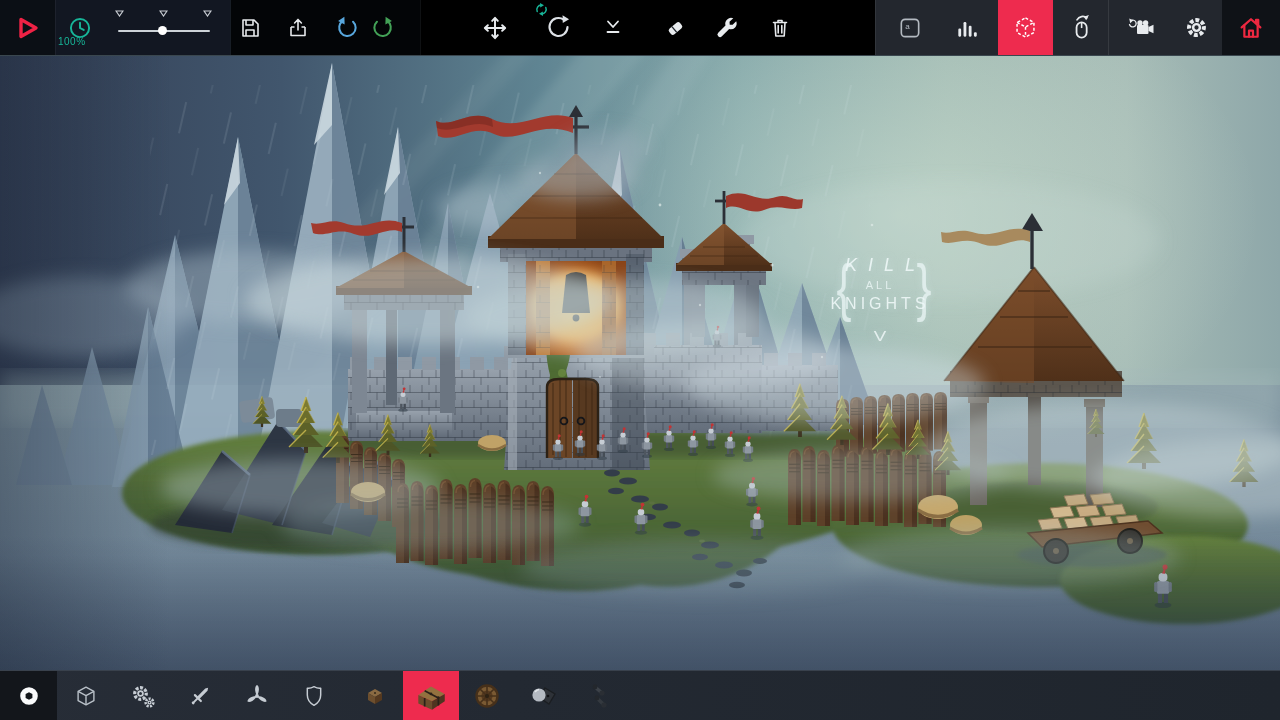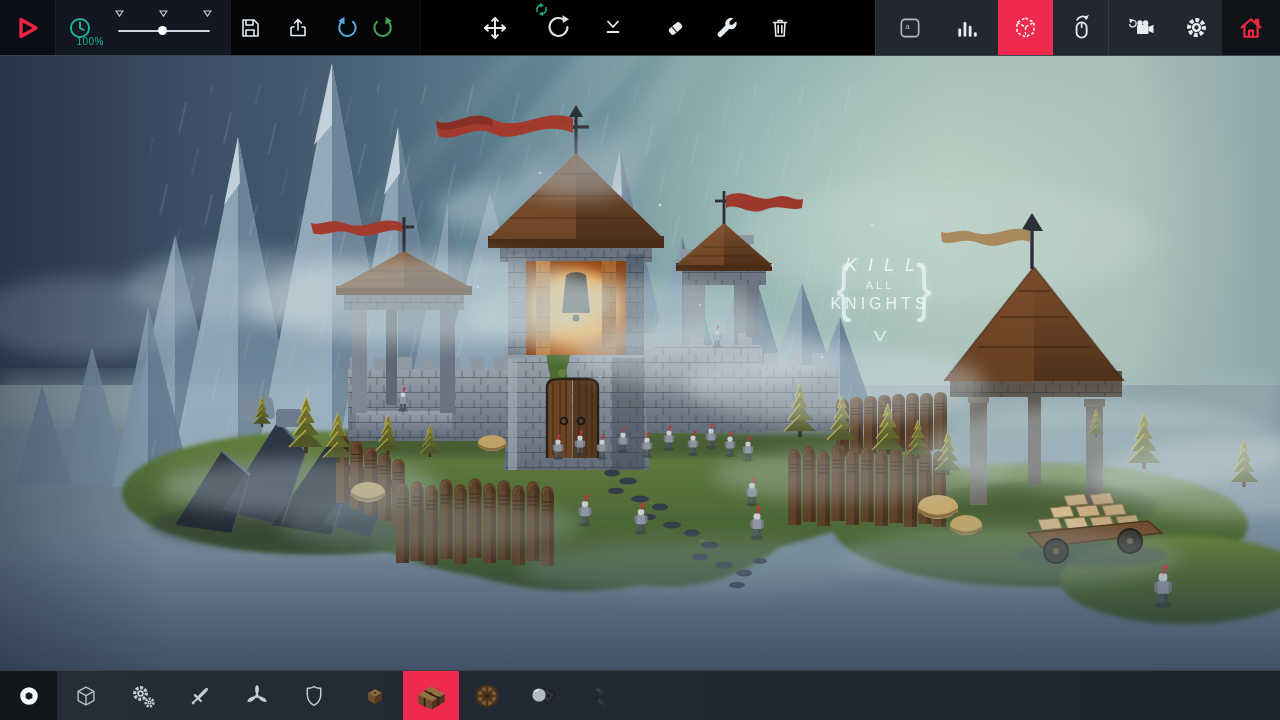--- a/index.html
+++ b/index.html
@@ -13,21 +13,21 @@
   .tseg{position:absolute;top:0;height:55px;}
   .seg-play{left:0;width:55px;background:#0b0f15;}
   .seg-speed{left:55px;width:175px;background:#121722;border-left:1px solid rgba(255,255,255,.05);}
   .seg-file{left:230px;width:190px;background:rgba(10,14,20,.35);border-left:1px solid rgba(255,255,255,.04);}
   .seg-mid{left:420px;width:455px;border-left:1px solid rgba(255,255,255,.05);}
   .seg-view{left:875px;width:233px;background:#23272e;border-left:1px solid rgba(255,255,255,.07);}
   .seg-misc{left:1108px;width:114px;background:#23272e;border-left:1px solid rgba(255,255,255,.09);}
   .seg-home{left:1222px;width:58px;background:#0f1217;}
   .tbtn{position:absolute;top:0;height:55px;width:46px;display:flex;align-items:center;justify-content:center;cursor:pointer;}
   .tbtn.active{background:#ee2b4e;}
-  #speed-value{position:absolute;left:58px;top:36px;width:46px;text-align:right;
+  #speed-value{position:absolute;left:58px;top:36px;width:46px;text-align:left;
     color:#17b598;font-size:10px;letter-spacing:.5px;}
   #slider-track{position:absolute;left:118px;top:30px;width:92px;height:2px;background:#cdd3d8;border-radius:1px;cursor:pointer;}
   #slider-handle{position:absolute;left:40px;top:-4px;width:9px;height:9px;border-radius:50%;background:#fff;}
   .slider-marker{position:absolute;top:10px;width:0;height:0;cursor:pointer;}
   .slider-marker svg{display:block;}
 
   
   #bottombar{position:absolute;left:0;top:670px;width:1280px;height:50px;
     background:linear-gradient(90deg,#272d37 0%,#232932 40%,#1f252d 100%);
     border-top:1px solid #39414c;z-index:30;}

